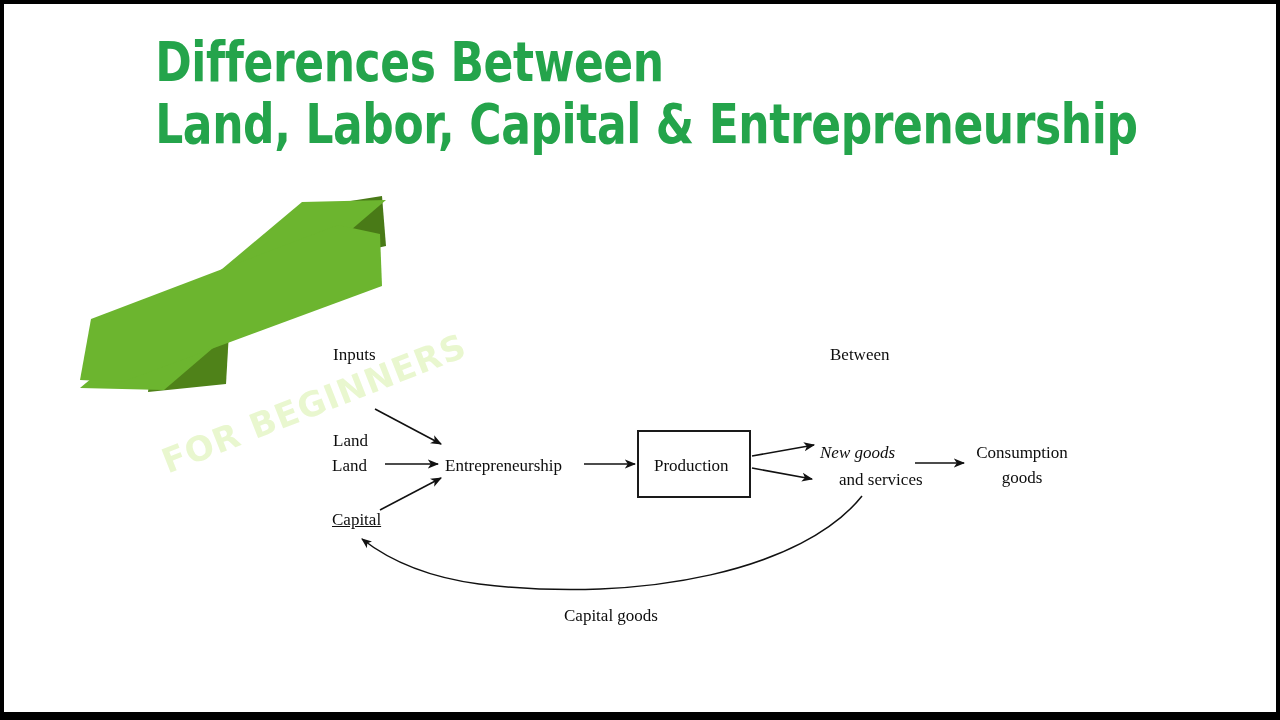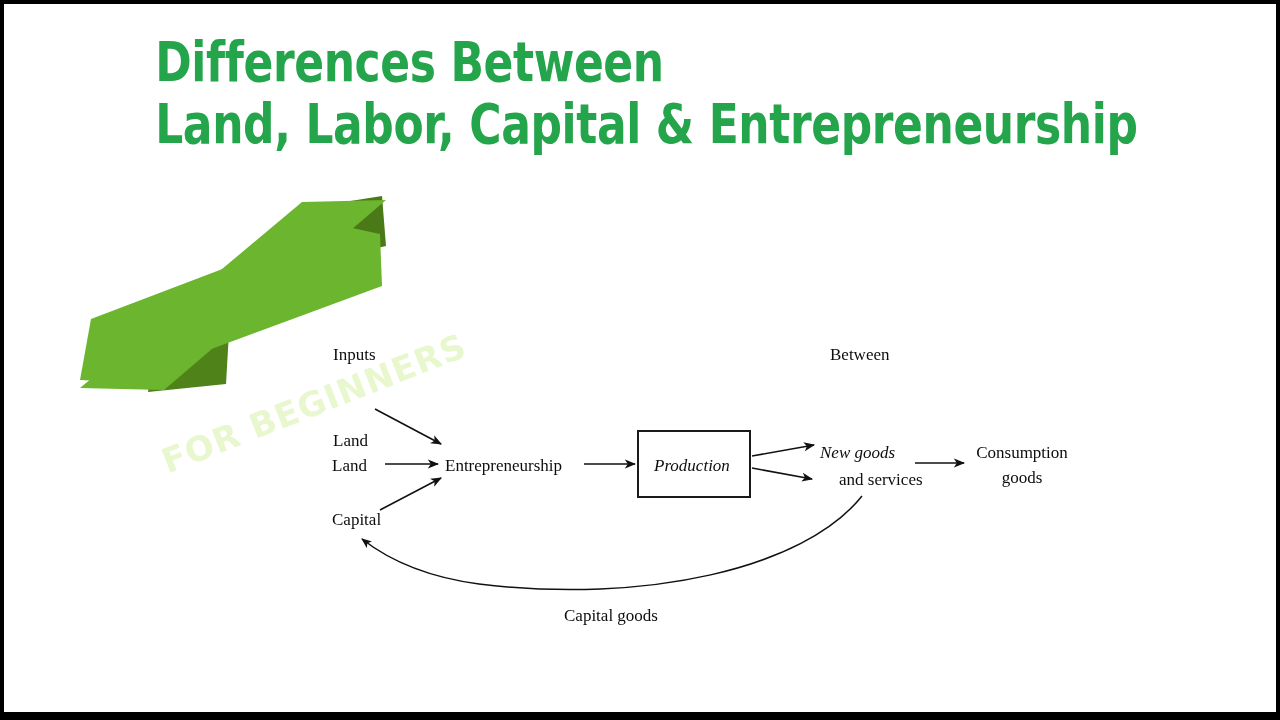--- a/index.html
+++ b/index.html
@@ -110,23 +110,23 @@
     white-space: nowrap;
     line-height: 1.45;
   }
   .dlabel.center {
     text-align: center;
   }
   #lbl-inputs   { left: 329px; top: 339px; }
   #lbl-outputs  { left: 826px; top: 339px; }
   #lbl-land     { left: 329px; top: 394px; margin-top: 31px; }
   #lbl-labor    { left: 328px; top: 450px; }
-  #lbl-capital  { left: 328px; top: 504px; }
+  #lbl-capital  { left: 328px; top: 504px; text-decoration: underline; }
   #lbl-entrepreneurship { left: 441px; top: 450px; }
-  #lbl-production { left: 650px; top: 450px; font-style: italic; }
+  #lbl-production { left: 650px; top: 450px; }
   #lbl-newgoods { left: 816px; top: 437px; font-style: italic; }
   #lbl-andservices { left: 811px; top: 464px; margin-left: 24px; }
   #lbl-consumption { left: 966px; top: 437px; width: 104px; }
   #lbl-capitalgoods { left: 560px; top: 600px; }
 </style>
 </head>
 <body>
 
 <div id="stage">
   <div id="canvas">

